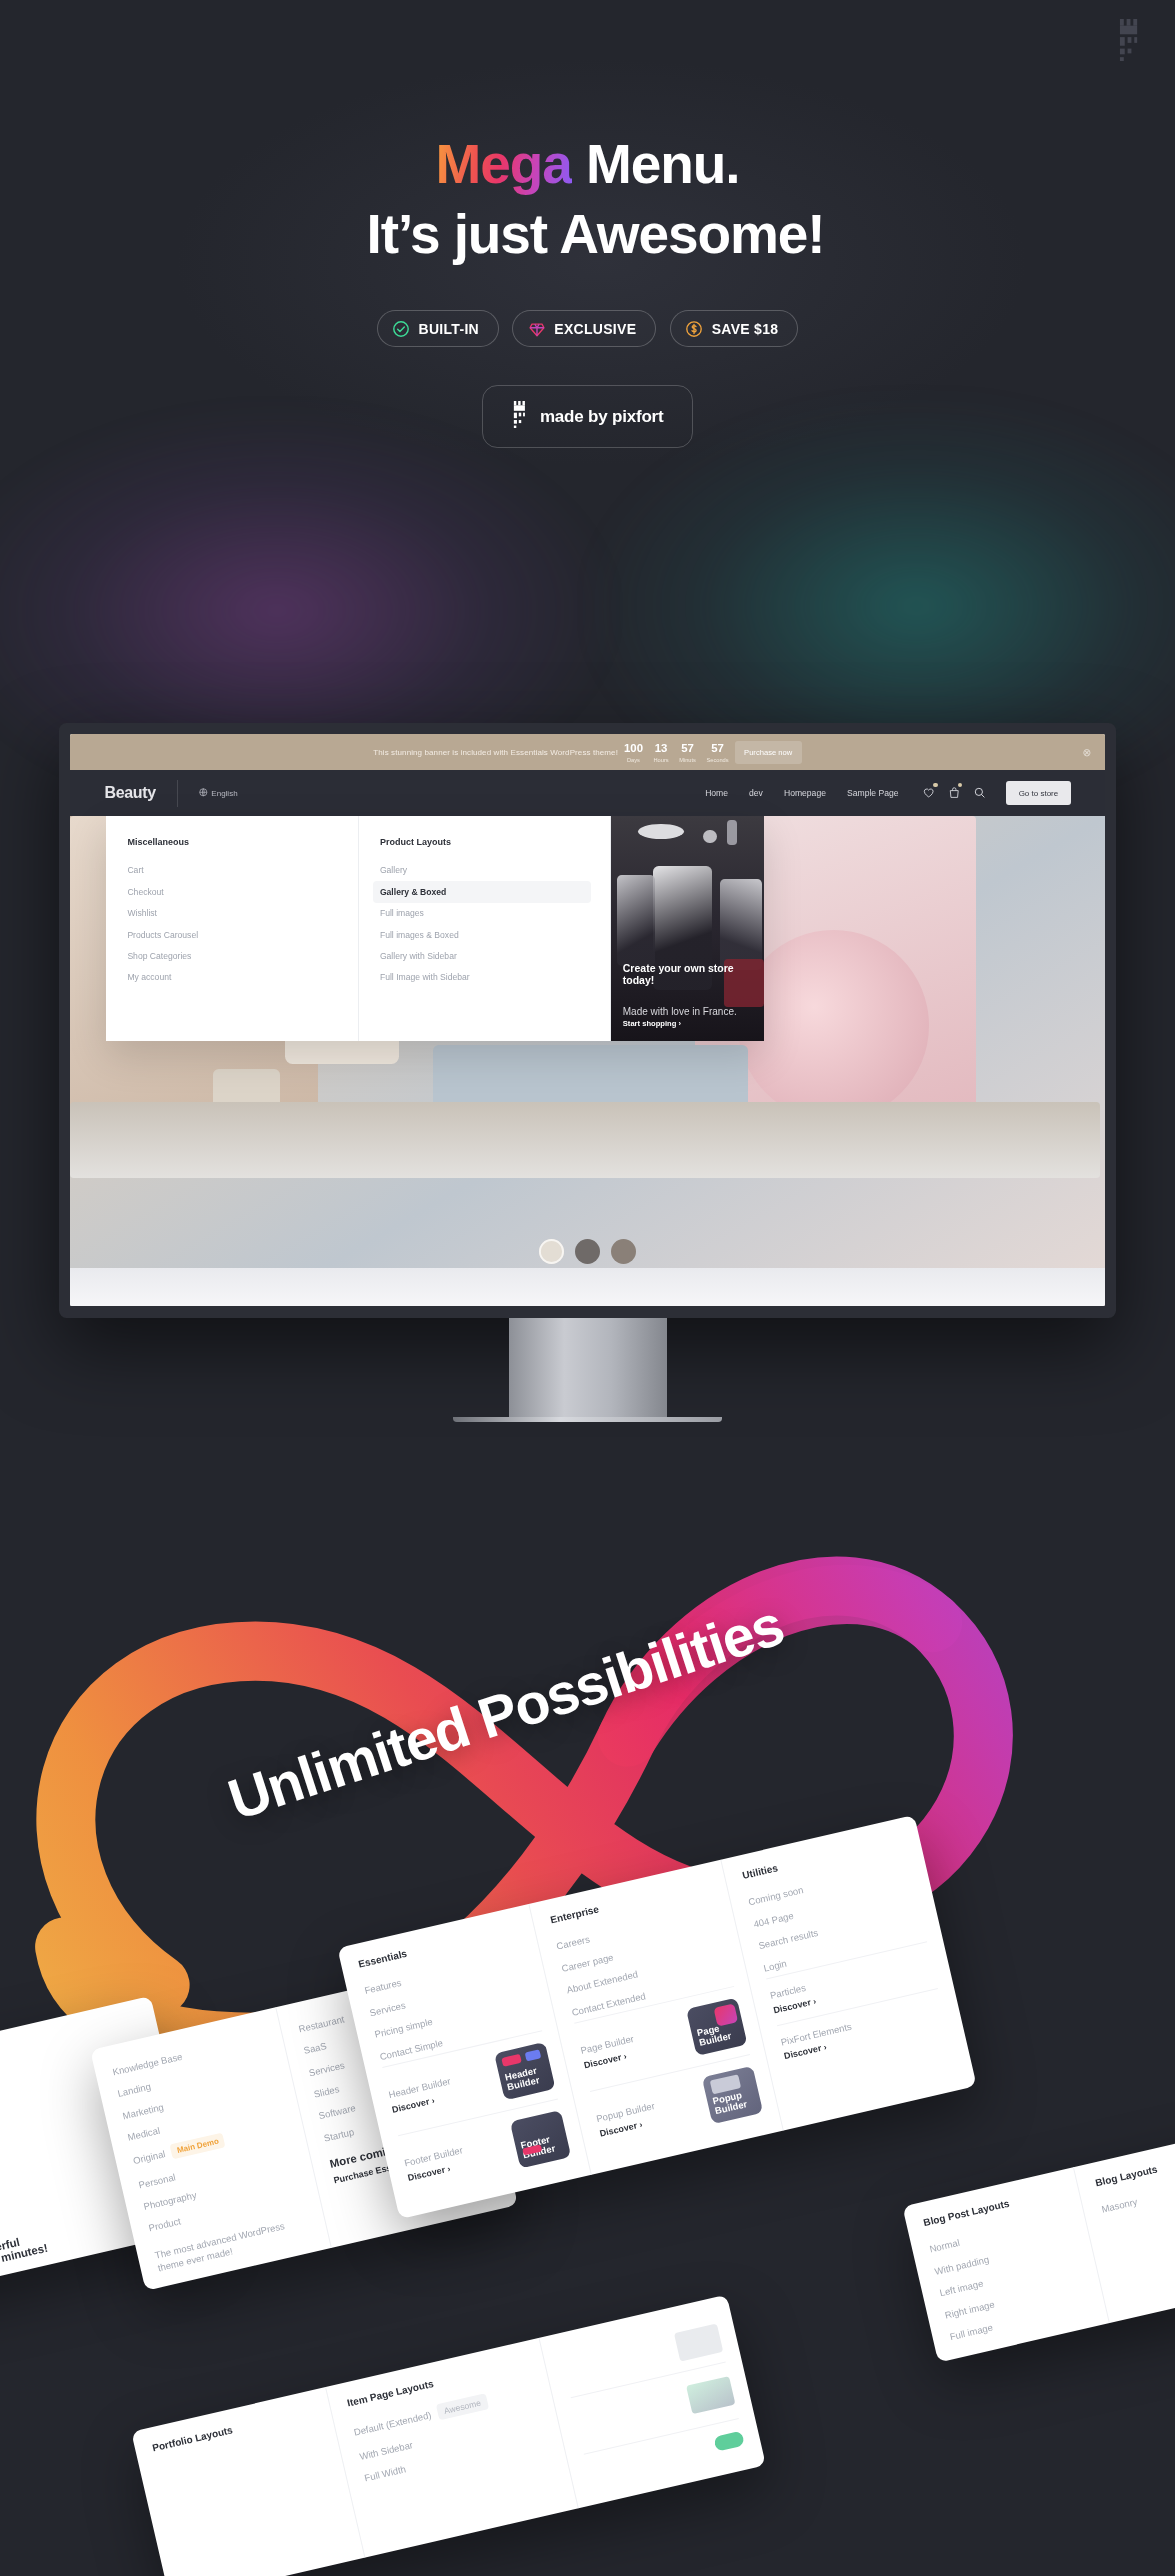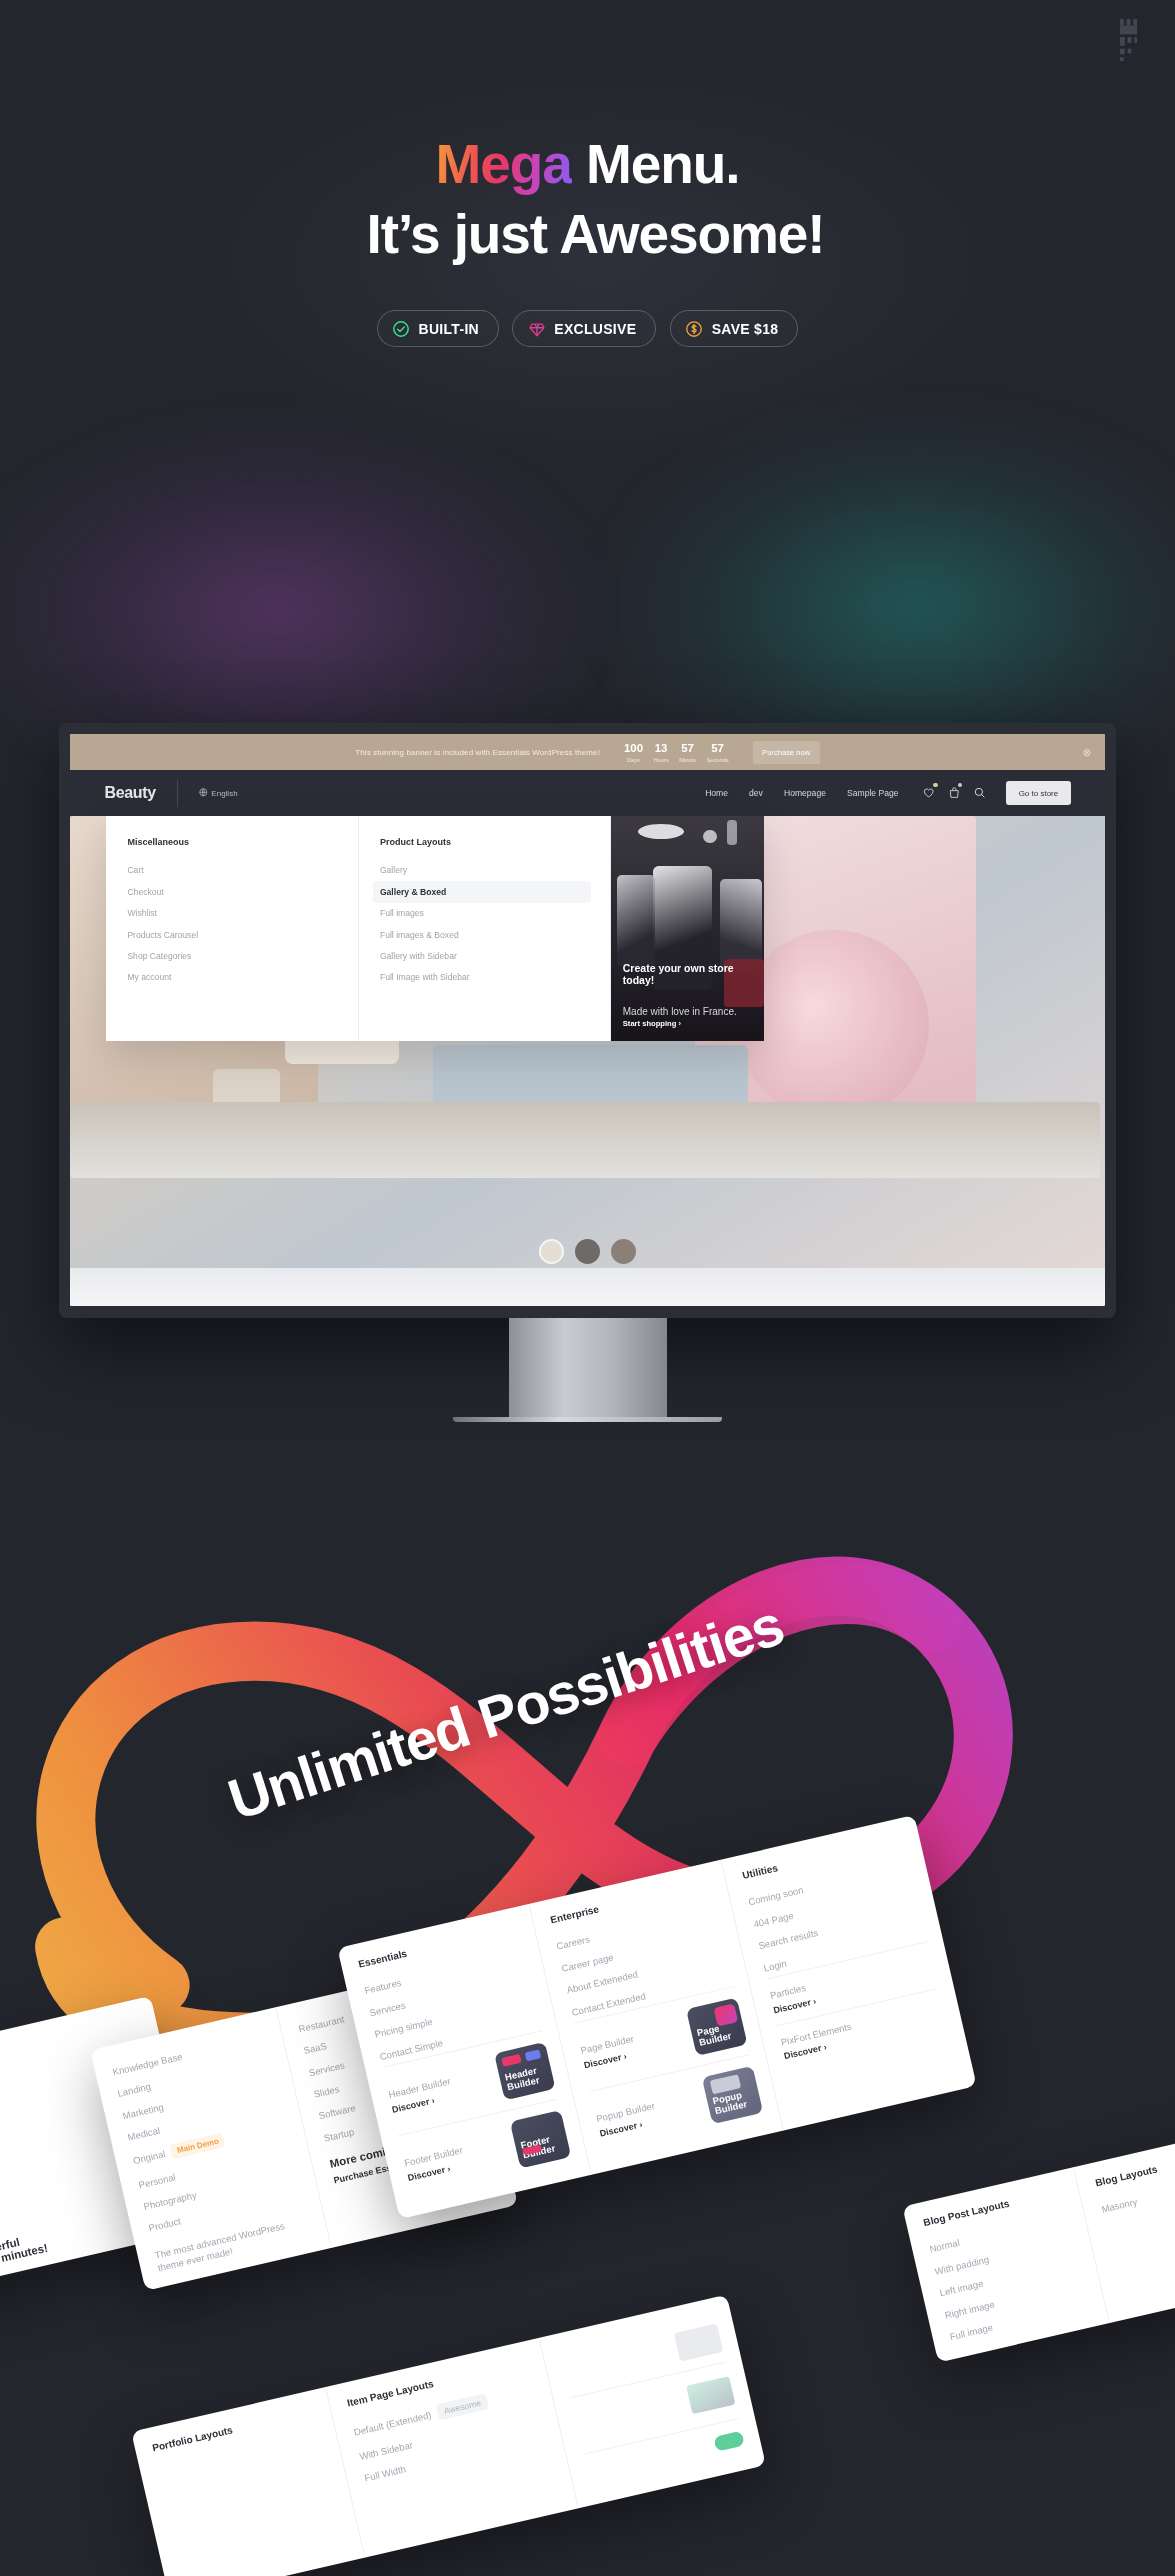--- a/index.html
+++ b/index.html
@@ -70,21 +70,21 @@
   .monitor { position: absolute; left: 59px; top: 723px; width: 1057px; }
   .bezel {
     background: #2c2e36; border-radius: 7.6px; padding: 11.4px;
     box-shadow: 0 29px 76px rgba(0,0,0,.55);
   }
   .screen { background: #fff; border-radius: 1.9px; overflow: hidden; position: relative; height: 572px; }
 
   
   .promobar {
     height: 36px; background: #b8a893; position: relative;
-    display: flex; align-items: center; justify-content: center; gap: 24px;
+    display: flex; align-items: center; justify-content: center; gap: 6px;
     color: #fff;
   }
   .promobar-text { font-size: 8px; letter-spacing: 0.1px; color: #f3ece4; }
   .countdown { display: flex; gap: 10.5px; }
   .cd-unit { text-align: center; }
   .cd-num { font-size: 11.4px; font-weight: 700; color: #fff; line-height: 1.1; }
   .cd-lbl { font-size: 5.7px; color: #efe8df; margin-top: 1.9px; }
   .promo-btn {
     background: rgba(255,255,255,.18); border: none; color: #fff;
     font-size: 7.6px; padding: 6.7px 9.5px; border-radius: 2.9px;
@@ -247,20 +247,39 @@
         <svg width="18" height="18" viewBox="0 0 20 20" fill="none" stroke="#f0a33c" stroke-width="1.5">
           <circle cx="10" cy="10" r="8"></circle>
           <path d="M12.2 7.3c-.5-.8-1.3-1.1-2.2-1.1-1.2 0-2 .6-2 1.6 0 2.3 4.3 1.1 4.3 3.5 0 1.1-.9 1.8-2.2 1.8-1 0-1.9-.4-2.4-1.2M10 5v10" stroke-linecap="round"></path>
         </svg>
       </span>
       <span>SAVE $18</span>
     </div>
   </div>
 
 
+  <div class="made-by">
+    <span>
+      <svg width="16" height="27" viewBox="0 0 24 44">
+        <g fill="#ffffff">
+          <rect x="2" y="0" width="4" height="7"></rect>
+            <rect x="9" y="0" width="4" height="7"></rect>
+            <rect x="16" y="0" width="4" height="7"></rect>
+          <rect x="2" y="7" width="18" height="9"></rect>
+          <rect x="2" y="19" width="5" height="9"></rect>
+            <rect x="10" y="19" width="4" height="6"></rect>
+            <rect x="17" y="19" width="3" height="6"></rect>
+          <rect x="2" y="31" width="5" height="6"></rect>
+            <rect x="10" y="31" width="4" height="5"></rect>
+          <rect x="2" y="40" width="4" height="4"></rect>
+        </g>
+      </svg>
+    </span>
+    <span>made by pixfort</span>
+  </div>
 </section>
 
 <section class="monitor">
   <div class="bezel">
     <div class="screen">
 
       <div class="promobar">
         <span class="promobar-text">This stunning banner is included with Essentials WordPress theme!</span>
         <div class="countdown">
           <div class="cd-unit">

